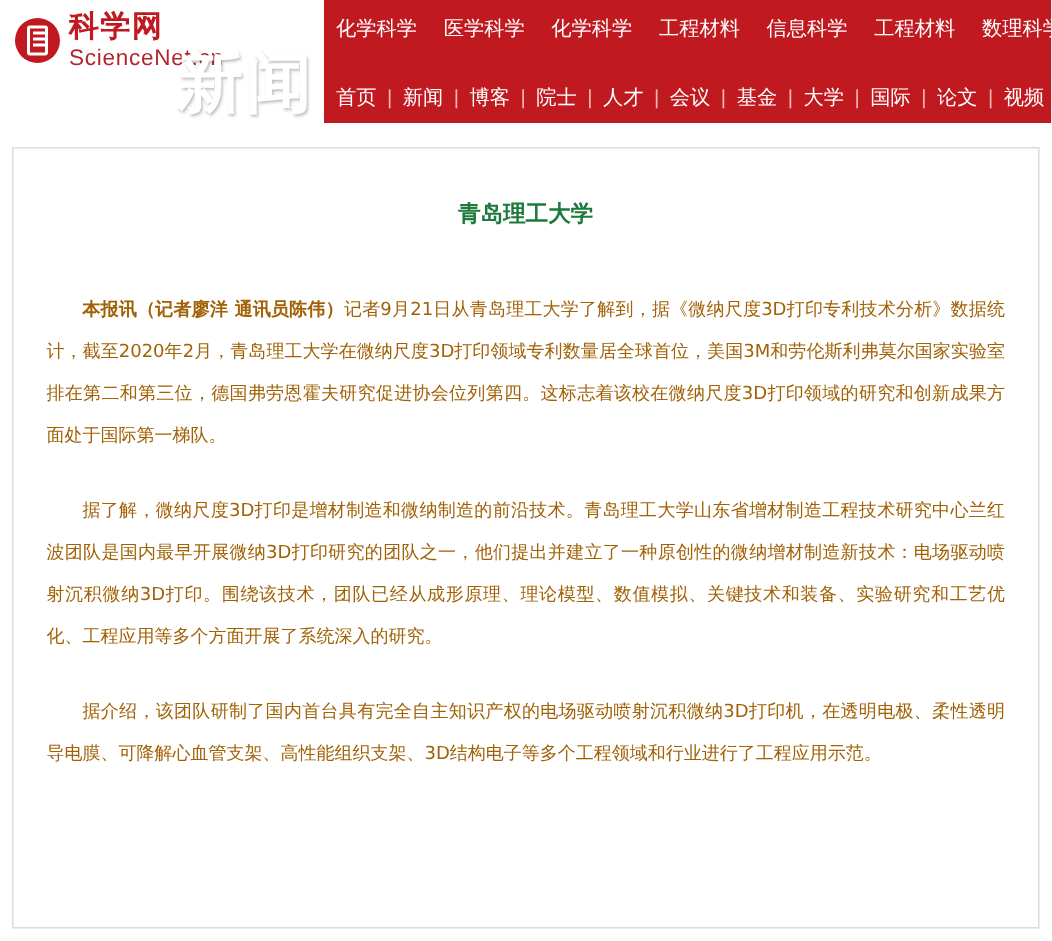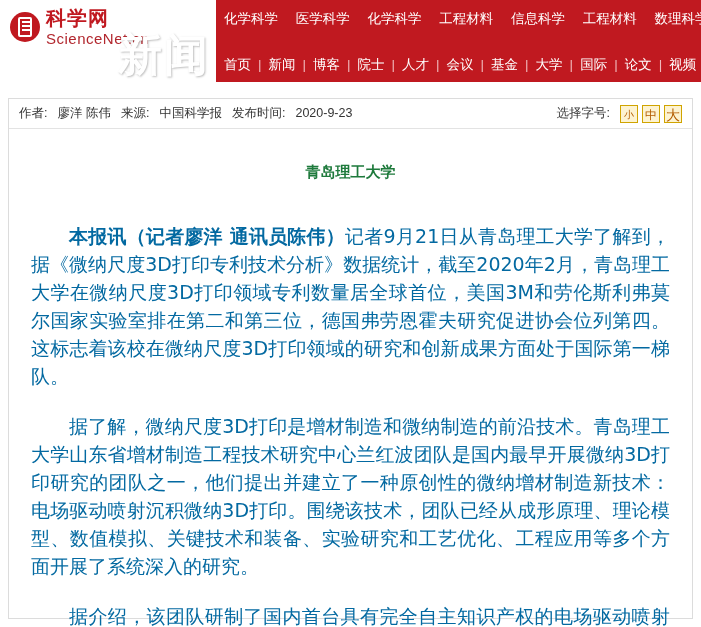--- a/index.html
+++ b/index.html
@@ -183,23 +183,23 @@
   .main-title {
     text-align: center;
     margin-top: 12px;
     font-size: 22px;
     font-weight: bold;
     color: #1a6b36;
     font-family: "DejaVu Sans", sans-serif;
   }
   .para {
     margin-top: 22px;
-    font-size: 19px;
+    font-size: 12px;
     line-height: 28px;
-    color: #0369a1;
+    color: #a16207;
     text-align: justify;
     text-indent: 2em;
     font-family: "DejaVu Sans", sans-serif;
   }
   .para.first { margin-top: 40px; }
   .lead {
     font-weight: bold;
   }
 </style>
 </head>
@@ -230,31 +230,20 @@
       
     </div>
 
     <div class="nav-bottom">
       <a class="nav-item" href="#">首页</a><span class="sep">|</span><a class="nav-item" href="#">新闻</a><span class="sep">|</span><a class="nav-item" href="#">博客</a><span class="sep">|</span><a class="nav-item" href="#">院士</a><span class="sep">|</span><a class="nav-item" href="#">人才</a><span class="sep">|</span><a class="nav-item" href="#">会议</a><span class="sep">|</span><a class="nav-item" href="#">基金</a><span class="sep">|</span><a class="nav-item" href="#">大学</a><span class="sep">|</span><a class="nav-item" href="#">国际</a><span class="sep">|</span><a class="nav-item" href="#">论文</a><span class="sep">|</span><a class="nav-item" href="#">视频</a>
     </div>
   </div>
 
   <div class="content-frame">
 
-    <div class="meta-bar">
-      <div class="meta-left">
-        <span class="m-seg">作者:</span><span class="m-seg">廖洋 陈伟</span><span class="m-seg">来源:</span><span class="m-seg">中国科学报</span><span class="m-seg">发布时间:</span><span class="m-seg">2020-9-23</span>
-      </div>
-      <div class="meta-right">
-        <span class="fs-label">选择字号:</span>
-        <span class="fs-btn s">小</span>
-        <span class="fs-btn m">中</span>
-        <span class="fs-btn l">大</span>
-      </div>
-    </div>
 
     <div class="article">
       <div class="sub-title">青岛理工大学</div>
 
       <p class="para first"><span class="lead">本报讯（记者廖洋 通讯员陈伟）</span><span>记者9月21日从青岛理工大学了解到，据《微纳尺度3D打印专利技术分析》数据统计，截至2020年2月，青岛理工大学在微纳尺度3D打印领域专利数量居全球首位，美国3M和劳伦斯利弗莫尔国家实验室排在第二和第三位，德国弗劳恩霍夫研究促进协会位列第四。这标志着该校在微纳尺度3D打印领域的研究和创新成果方面处于国际第一梯队。</span></p>
 
       <p class="para">据了解，微纳尺度3D打印是增材制造和微纳制造的前沿技术。青岛理工大学山东省增材制造工程技术研究中心兰红波团队是国内最早开展微纳3D打印研究的团队之一，他们提出并建立了一种原创性的微纳增材制造新技术：电场驱动喷射沉积微纳3D打印。围绕该技术，团队已经从成形原理、理论模型、数值模拟、关键技术和装备、实验研究和工艺优化、工程应用等多个方面开展了系统深入的研究。</p>
 
       <p class="para">据介绍，该团队研制了国内首台具有完全自主知识产权的电场驱动喷射沉积微纳3D打印机，在透明电极、柔性透明导电膜、可降解心血管支架、高性能组织支架、3D结构电子等多个工程领域和行业进行了工程应用示范。</p>
 

